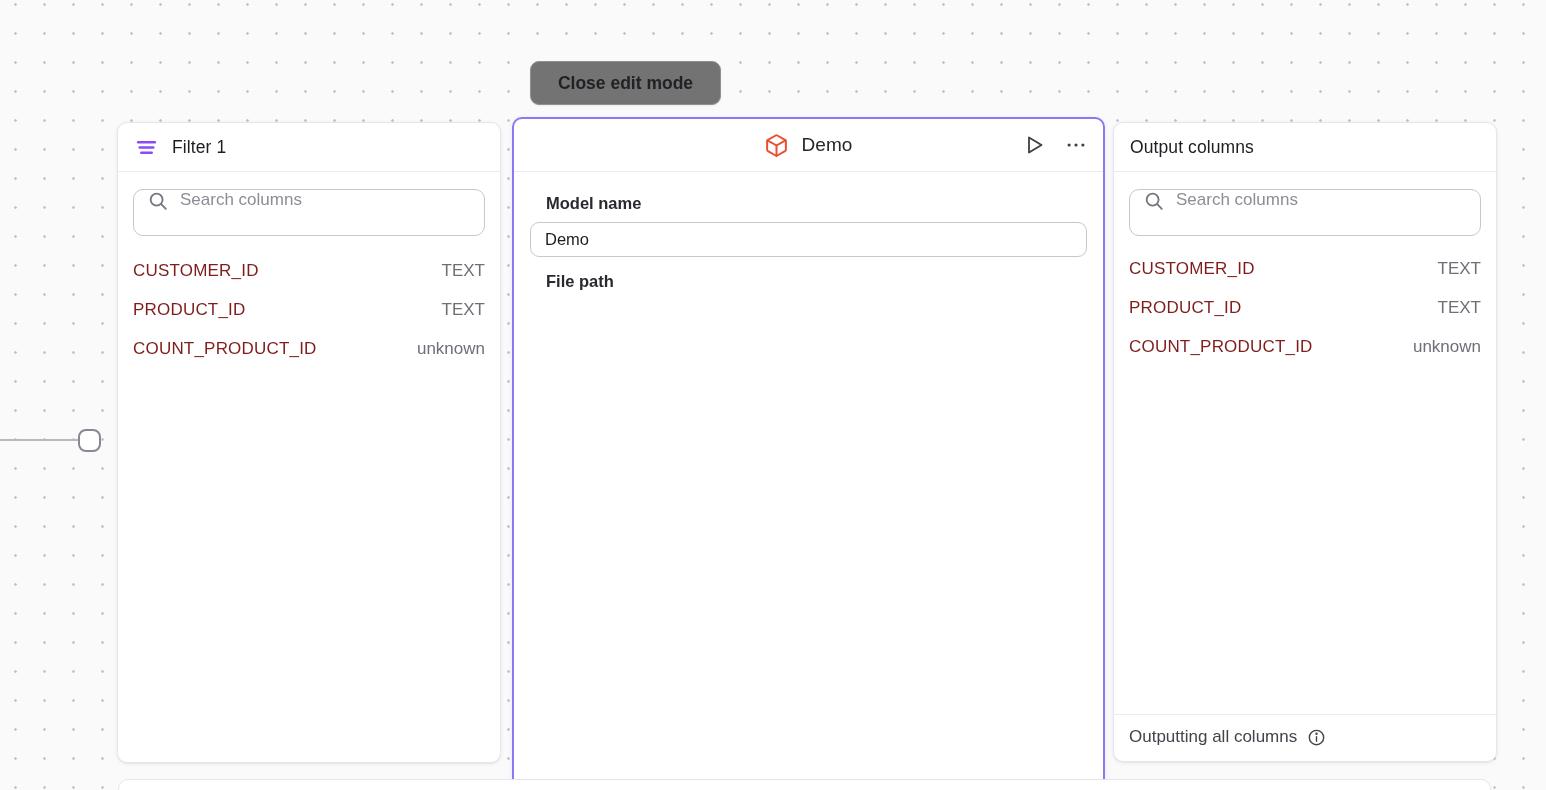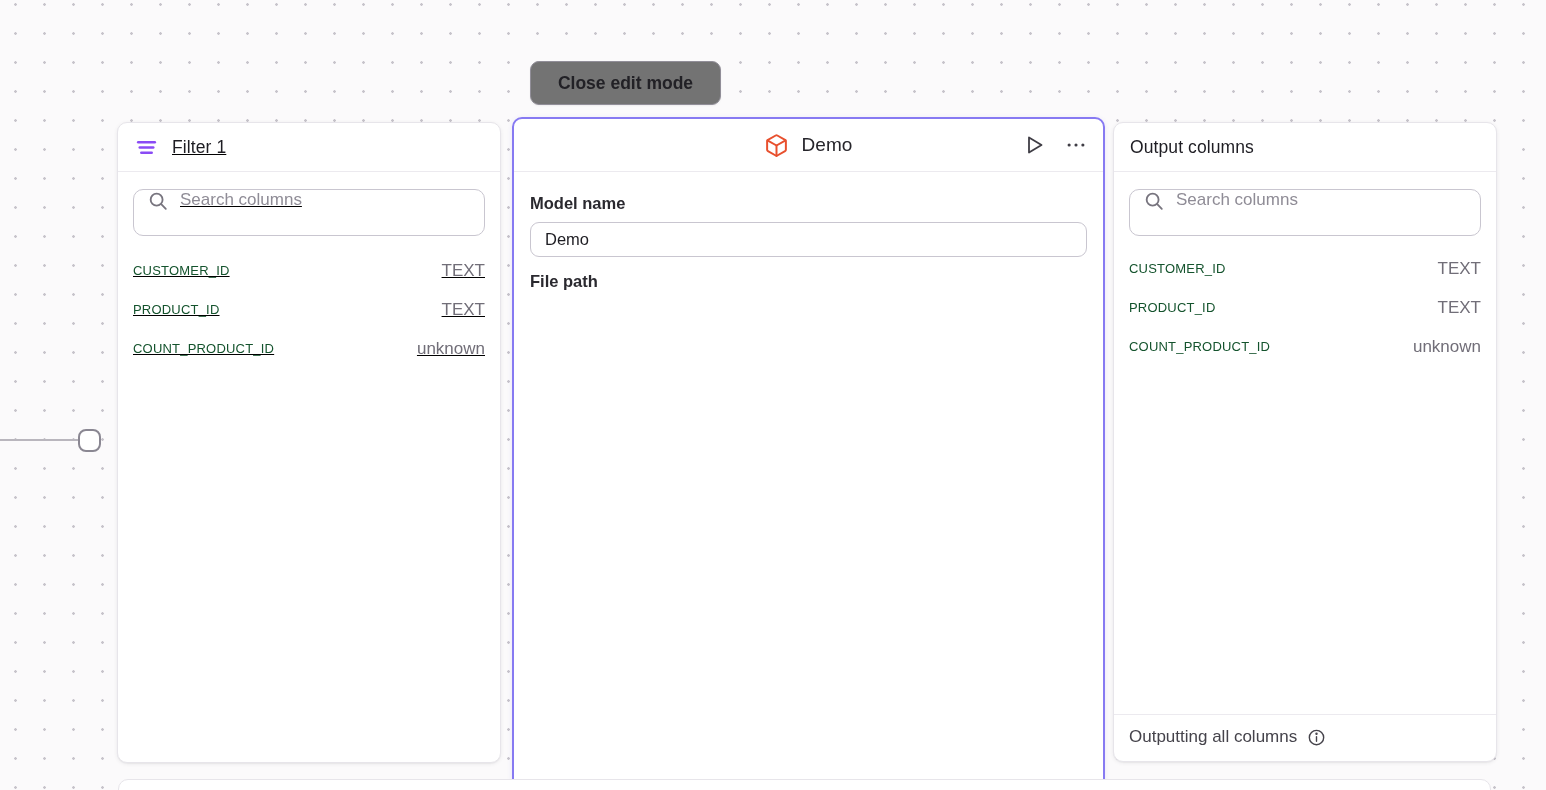--- a/index.html
+++ b/index.html
@@ -63,25 +63,25 @@
   .search-box input::placeholder { color: #8f8c96; }
 
   
   .col-list { margin-top: 15px; padding: 0 15px; }
   .col-row {
     height: 39px;
     display: flex;
     align-items: center;
     justify-content: space-between;
   }
-  .col-name { font-size: 13px; font-weight: 500; color: #14532d; letter-spacing: .2px; }
+  .col-name { font-size: 17px; font-weight: 500; color: #7f1d1d; letter-spacing: .2px; }
   .col-type { font-size: 17px; color: #716e78; }
 
   
-  #filter-panel { left: 117px; top: 122px; width: 384px; height: 641px; text-decoration: underline; }
+  #filter-panel { left: 117px; top: 122px; width: 384px; height: 641px; }
 
   
   #model-panel {
     left: 512px; top: 117px; width: 593px; height: 788px;
     border: 2px solid #877af2;
     box-shadow: 0 1px 5px rgba(97,81,213,.12);
   }
   #model-panel .panel-header {
     height: 53px;
     position: relative;
@@ -96,21 +96,21 @@
   }
   .icon-btn {
     background: none; border: none; cursor: pointer;
     width: 28px; height: 28px;
     display: flex; align-items: center; justify-content: center;
     border-radius: 6px;
   }
   .model-body { padding: 13px 16px 0 16px; flex: 1; position: relative; }
   .field-label {
     font-size: 16.5px; font-weight: 600; color: #2a292f;
-    margin: 9px 0 9px 0;
+    margin: 9px 0 9px 16px;
   }
   .text-field, .select-field {
     width: 100%;
     height: 35px;
     border: 1px solid #c9c6d0;
     border-radius: 9px;
     display: flex;
     align-items: center;
     padding: 0 14px;
     background: #fff;

